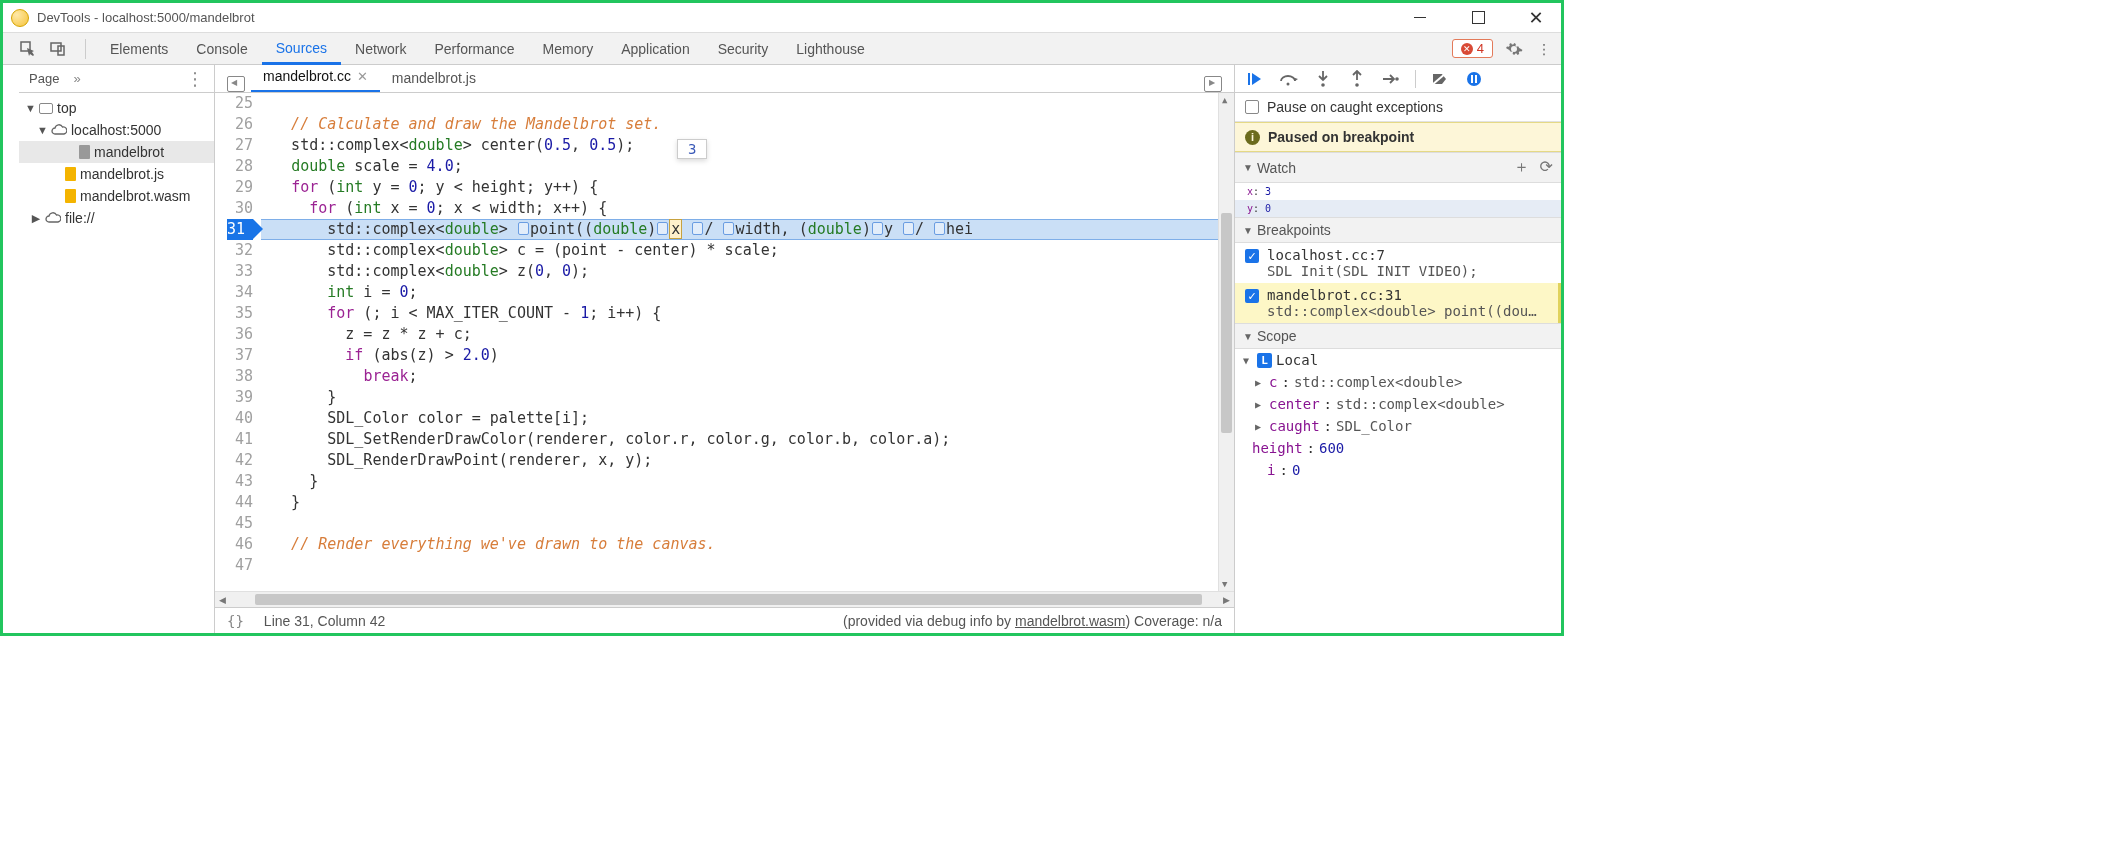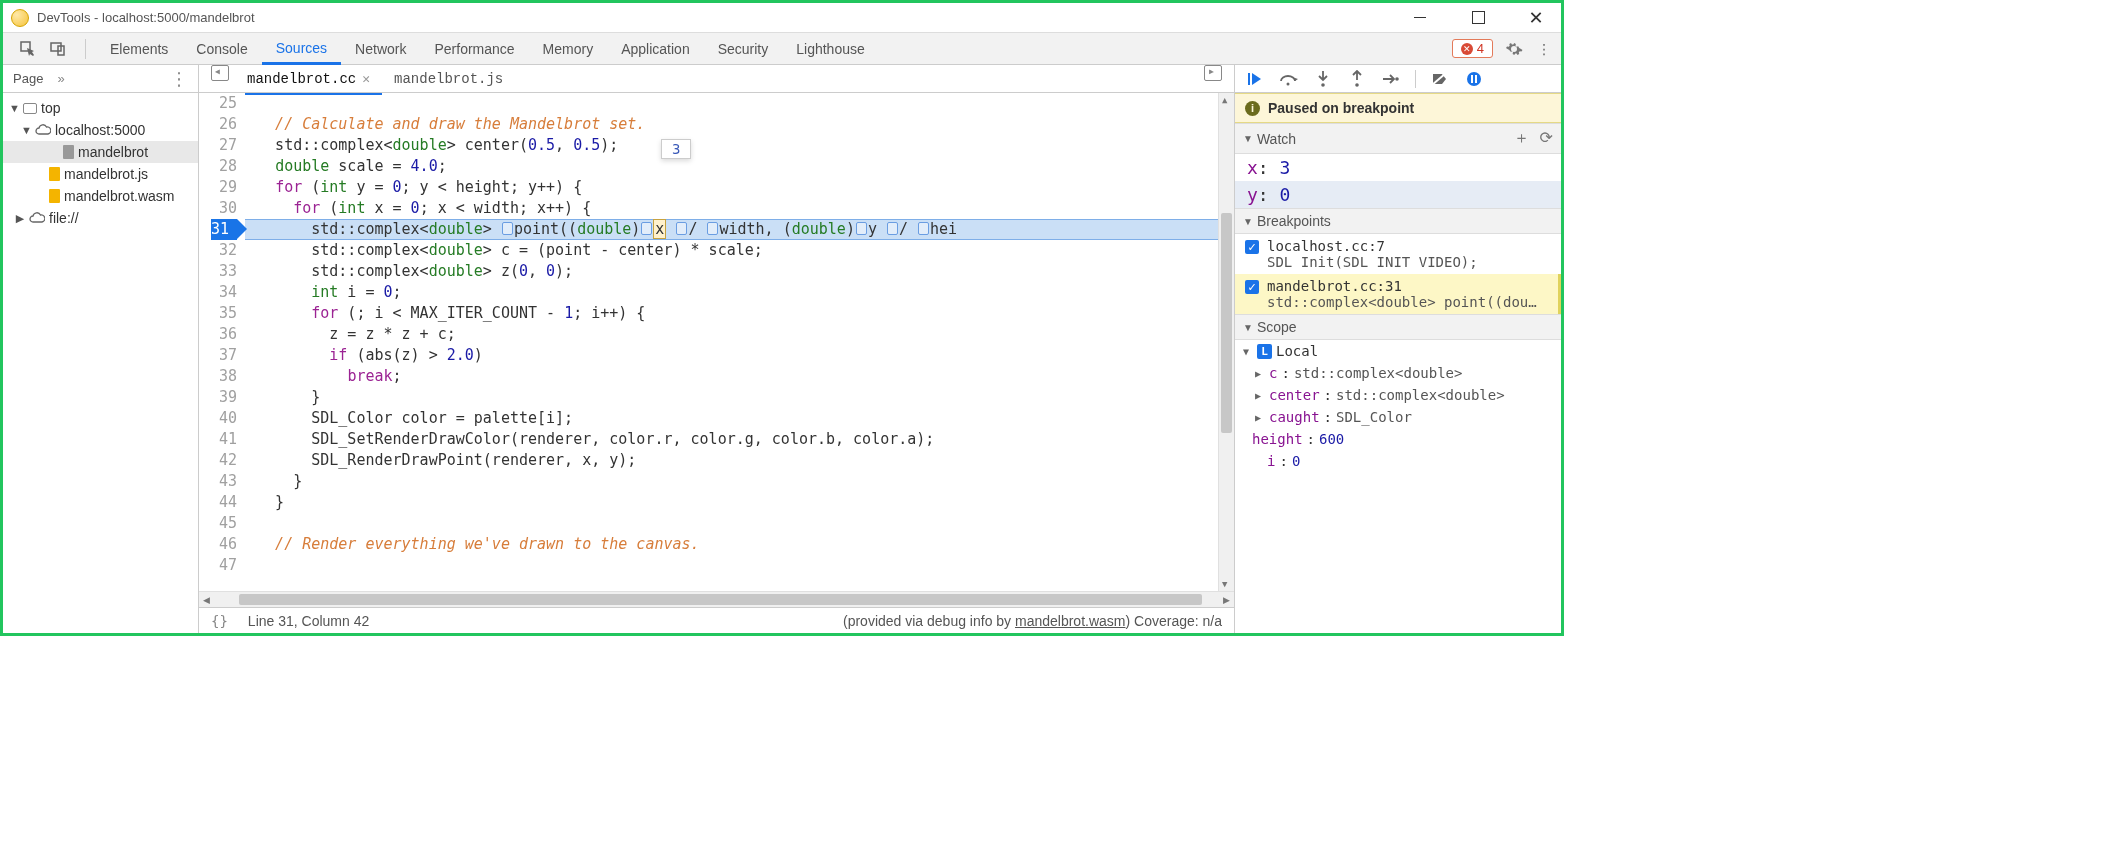--- a/index.html
+++ b/index.html
@@ -21,41 +21,41 @@
 .toptabs .left-icons { display: flex; gap: 12px; padding: 0 8px; }
 .sicon { width: 18px; height: 18px; color: #666; display: inline-flex; align-items: center; justify-content: center; }
 .tab-divider { width: 1px; height: 20px; background: #ccc; margin: 0 10px; }
 .toptab { padding: 8px 14px; color: #555; font-size: 14px; cursor: default; }
 .toptab.active { color: #1a73e8; border-bottom: 3px solid #1a73e8; font-weight: 400; padding-bottom: 6px; }
 .toptabs .right { margin-left: auto; display: flex; align-items: center; gap: 12px; }
 .errpill { border: 1px solid #e37a5a; background: #fff; border-radius: 3px; padding: 1px 8px; display: flex; align-items: center; gap: 4px; font-size: 13px; color: #d03626; }
 .errpill .reddot { width: 12px; height: 12px; border-radius: 50%; background: #d94a36; color: #fff; font-size: 9px; display: inline-flex; align-items: center; justify-content: center; }
 
 
-.mainrow { display: flex; flex: 1; min-height: 0; }
+.mainrow { display: flex; flex: 1; min-height: 0; margin-left: 16px; }
 .pane { border-right: 1px solid #ccc; display: flex; flex-direction: column; min-height: 0; }
 .pane:last-child { border-right: none; }
 
 
 .nav { width: 196px; }
 .navhdr { height: 28px; display: flex; align-items: center; padding: 0 10px; border-bottom: 1px solid #ccc; font-size: 13px; color: #555; }
 .navhdr .chev { font-size: 13px; margin-left: 14px; color: #888; }
 .navhdr .dots { margin-left: auto; color: #888; font-size: 18px; }
 .tree { padding: 4px 0; font-size: 14px; color: #333; }
 .trow { display: flex; align-items: center; height: 22px; padding-left: 6px; gap: 4px; white-space: nowrap; }
 .trow .exp { width: 10px; text-align: center; color: #555; font-size: 11px; }
 .ficon { width: 16px; height: 14px; display: inline-block; }
 .ficon.folder { border: 1.5px solid #888; border-radius: 2px; background: #fff; width: 14px; height: 11px; }
 .ficon.file { width: 11px; height: 14px; background: #f4b400; border-radius: 1px; position: relative; }
 .ficon.file.gray { background: #999; }
 .trow.selected { background: #e8e8e8; }
 
 
 .editor { flex: 1; display: flex; flex-direction: column; min-width: 0; }
-.filetabs { height: 28px; border-bottom: 1px solid #ccc; display: flex; align-items: flex-start; padding: 0 6px; font-family: Liberation Mono, monospace; }
+.filetabs { height: 28px; border-bottom: 1px solid #ccc; display: flex; align-items: flex-end; padding: 0 6px; }
 .ftab { padding: 6px 12px; font-size: 14px; color: #555; display: flex; align-items: center; gap: 6px; }
 .ftab.active { color: #111; border-bottom: 2px solid #1a73e8; }
 .ftab .closex { color: #999; font-size: 13px; }
 .filetabs .navsq { width: 18px; height: 16px; border: 1.5px solid #888; border-radius: 2px; margin: 0 6px; position: relative; }
 .filetabs .navsq::after { content: "◀"; font-size: 8px; color: #888; position: absolute; left: 3px; top: 1px; }
 .filetabs .navsq.right::after { content: "▶"; left: 4px; }
 .filetabs .spacer { flex: 1; }
 
 .codewrap { flex: 1; display: flex; overflow: hidden; position: relative; font-family: Consolas, monospace; font-size: 15px; }
 .gutter { background: #fff; text-align: right; color: #a0a0a0; padding: 0 8px 0 12px; user-select: none; }
@@ -92,21 +92,21 @@
 .dbtns .vdiv { width: 1px; height: 18px; background: #ccc; }
 
 .dsec { font-size: 14px; }
 .pauserow { padding: 6px 10px; display: flex; align-items: center; gap: 8px; border-bottom: 1px solid #e2e2e2; }
 .pauserow .chk { width: 14px; height: 14px; border: 1.5px solid #888; border-radius: 2px; }
 .banner { background: #fdf6d8; padding: 6px 10px; display: flex; align-items: center; gap: 8px; font-weight: 600; color: #333; border-top: 1px solid #e5d986; border-bottom: 1px solid #e5d986; }
 .banner .info { width: 15px; height: 15px; border-radius: 50%; background: #6b6b1d; color: #fdf6d8; font-size: 11px; display: inline-flex; align-items: center; justify-content: center; font-weight: bold; }
 .sechdr { background: #f2f2f2; padding: 4px 8px; display: flex; align-items: center; gap: 4px; border-top: 1px solid #ddd; border-bottom: 1px solid #ddd; color: #555; }
 .sechdr .exp { font-size: 10px; color: #666; }
 .sechdr .right { margin-left: auto; display: flex; gap: 10px; color: #777; font-size: 16px; }
-.kv { padding: 3px 12px; font-family: Consolas, monospace; font-size: 18px; }
+.kv { padding: 3px 12px; font-family: Consolas, monospace; font-size: 10px; }
 .kv .k { color: #881391; }
 .kv .v { color: #1a1aa6; }
 .kv.sel { background: #e6ecf5; }
 .bprow { padding: 4px 10px; display: flex; gap: 8px; align-items: flex-start; }
 .bprow .chkf { width: 14px; height: 14px; border-radius: 2px; background: #1a73e8; color: #fff; font-size: 11px; display: inline-flex; align-items: center; justify-content: center; flex-shrink: 0; margin-top: 2px; }
 .bprow .bptext { display: flex; flex-direction: column; font-family: Consolas, monospace; font-size: 14px; min-width: 0; }
 .bprow .bpcode { color: #555; overflow: hidden; text-overflow: ellipsis; white-space: nowrap; max-width: 270px; }
 .bprow.active { background: #fdf7c6; border-right: 3px solid #e0d25c; }
 .scoperow { padding: 3px 8px; font-family: Consolas, monospace; font-size: 14px; display: flex; align-items: center; gap: 4px; }
 .scoperow .exp { font-size: 10px; color: #666; width: 10px; }
@@ -316,20 +316,24 @@
           </span>
         <span class="dbtn blue">
             <svg width="16" height="16" viewBox="0 0 16 16">
               <circle cx="8" cy="8" r="7" fill="#1a73e8"></circle>
               <rect x="5" y="4" width="2" height="8" fill="#fff"></rect>
               <rect x="9" y="4" width="2" height="8" fill="#fff"></rect>
             </svg>
           </span>
       </div>
       <div class="dsec">
+        <div class="pauserow">
+            <span class="chk"></span>
+            <span>Pause on caught exceptions</span>
+          </div>
         <div class="banner">
             <span class="info">i</span>
             <span>Paused on breakpoint</span>
           </div>
 
         <div class="sechdr">
             <span class="exp">▼</span>
             <span>Watch</span>
             <span class="right">
               <span>＋</span>

